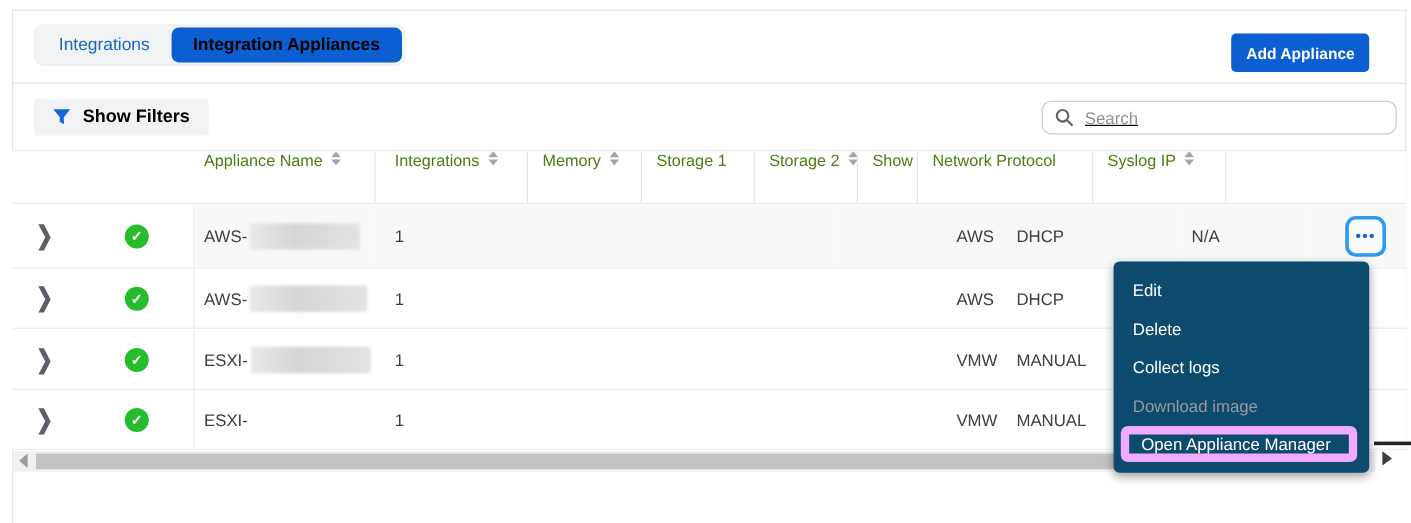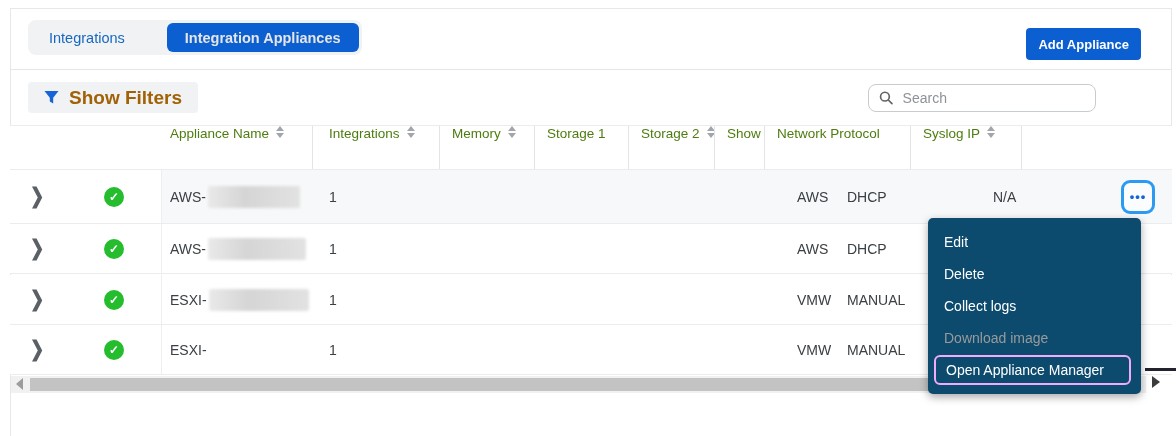--- a/index.html
+++ b/index.html
@@ -10,36 +10,36 @@
   
   .card { position:absolute; left:10px; top:8px; width:1162px; height:428px;
     background:#fff; border-left:1px solid #e6e7e9; border-top:1px solid #e6e7e9; }
   .card-right-border { position:absolute; left:1171px; top:8px; width:1px; height:366px; background:#e6e7e9; }
 
   
   .tabs-wrap { position:absolute; left:28px; top:20px; height:35px; display:flex; align-items:center;
     background:#f1f2f4; border-radius:8px; padding:3px; }
   .tab { height:29px; display:flex; align-items:center; padding:0 18px; font-size:14.5px;
     color:#1767c0; border-radius:6px; cursor:pointer; white-space:nowrap; }
-  .tab.active { background:#0b5fd0; color:#e5e5e5; font-weight:bold;margin-left:24px; }
+  .tab.active { background:#0b5fd0; color:#000000; font-weight:bold; }
 
   .btn-primary { position:absolute; right:35px; top:28px; height:26px; padding:16px 12px;
     background:#0b5fd0; color:#fff; font-weight:bold; font-size:13px; border:none;
     border-radius:4px; display:flex; align-items:center; cursor:pointer; }
 
   .top-divider { position:absolute; left:10px; top:69px; width:1162px; height:1px; background:#e4e6e8; }
 
   
   .show-filters { position:absolute; left:28px; top:82px; height:31px; padding:0 16px;
     background:#f1f2f4; border-radius:4px; display:flex; align-items:center; gap:10px; cursor:pointer; }
-  .show-filters span.lbl { color:#a16207; font-weight:bold; font-size:19px; }
+  .show-filters span.lbl { color:#000000; font-weight:bold; font-size:15px; }
   .funnel { width:15px; height:15px; }
 
-  .search-box { position:absolute; left:868px; top:84px; width:228px; height:28px;
-    border:1px solid #c7ccd1; border-radius:8px; background:#fff; display:flex; align-items:center; padding:0 10px; gap:9px; }
+  .search-box { position:absolute; left:868px; top:84px; width:296px; height:28px;
+    border:1px solid #c7ccd1; border-radius:8px; background:#fff; display:flex; align-items:center; padding:0 10px; gap:9px;text-decoration:underline; }
   .search-box input { border:none; outline:none; font-size:14px; color:#3b4045; width:200px;
     font-family:"Liberation Sans", sans-serif; background:transparent; }
   .search-box input::placeholder { color:#8d9298; }
 
   
   .thead { position:absolute; left:10px; top:125px; width:1162px; height:45px; display:flex;
     border-top:1px solid #ebecee; border-bottom:1px solid #ebecee; background:#fff; }
   .th { display:flex; gap:7px; font-size:13.5px; font-weight:normal;
     color:#4d7c0f; padding-left:12px; overflow:hidden; white-space:nowrap; }
   .th.sep, .td.sep { border-right:1px solid #e3e4e6; }
@@ -82,21 +82,21 @@
   .scroll-arrow.left { left:16px; top:378px; border-right:7px solid #9c9c9c; }
   .scroll-arrow.right { left:1152px; top:376px; border-left:8px solid #3c3c3c; }
   .dark-line { position:absolute; left:1145px; top:368px; width:31px; height:3px; background:#23232e; }
 
   
   .menu { position:absolute; left:928px; top:218px; width:213px; background:#0c4a6e;
     border-radius:5px; padding:8px 0 9px 0; box-shadow:0 3px 8px rgba(0,0,0,.35); z-index:10; }
   .menu-item { height:32px; display:flex; align-items:center; padding-left:16px;
     color:#ffffff; font-size:14px; cursor:pointer; }
   .menu-item.disabled { color:#9a9a9a; cursor:default; }
-  .menu-item.highlighted { border:2px solid #f0abfc; border-radius:6px; margin:1px 10px 0 6px;
+  .menu-item.highlighted { border:7px solid #f0abfc; border-radius:6px; margin:1px 10px 0 6px;
     height:30px; padding-left:10px; }
 </style>
 </head>
 <body>
 
 <div class="page">
   <div class="card"></div>
   <div class="card-right-border"></div>
 
   <div class="tabs-wrap">

